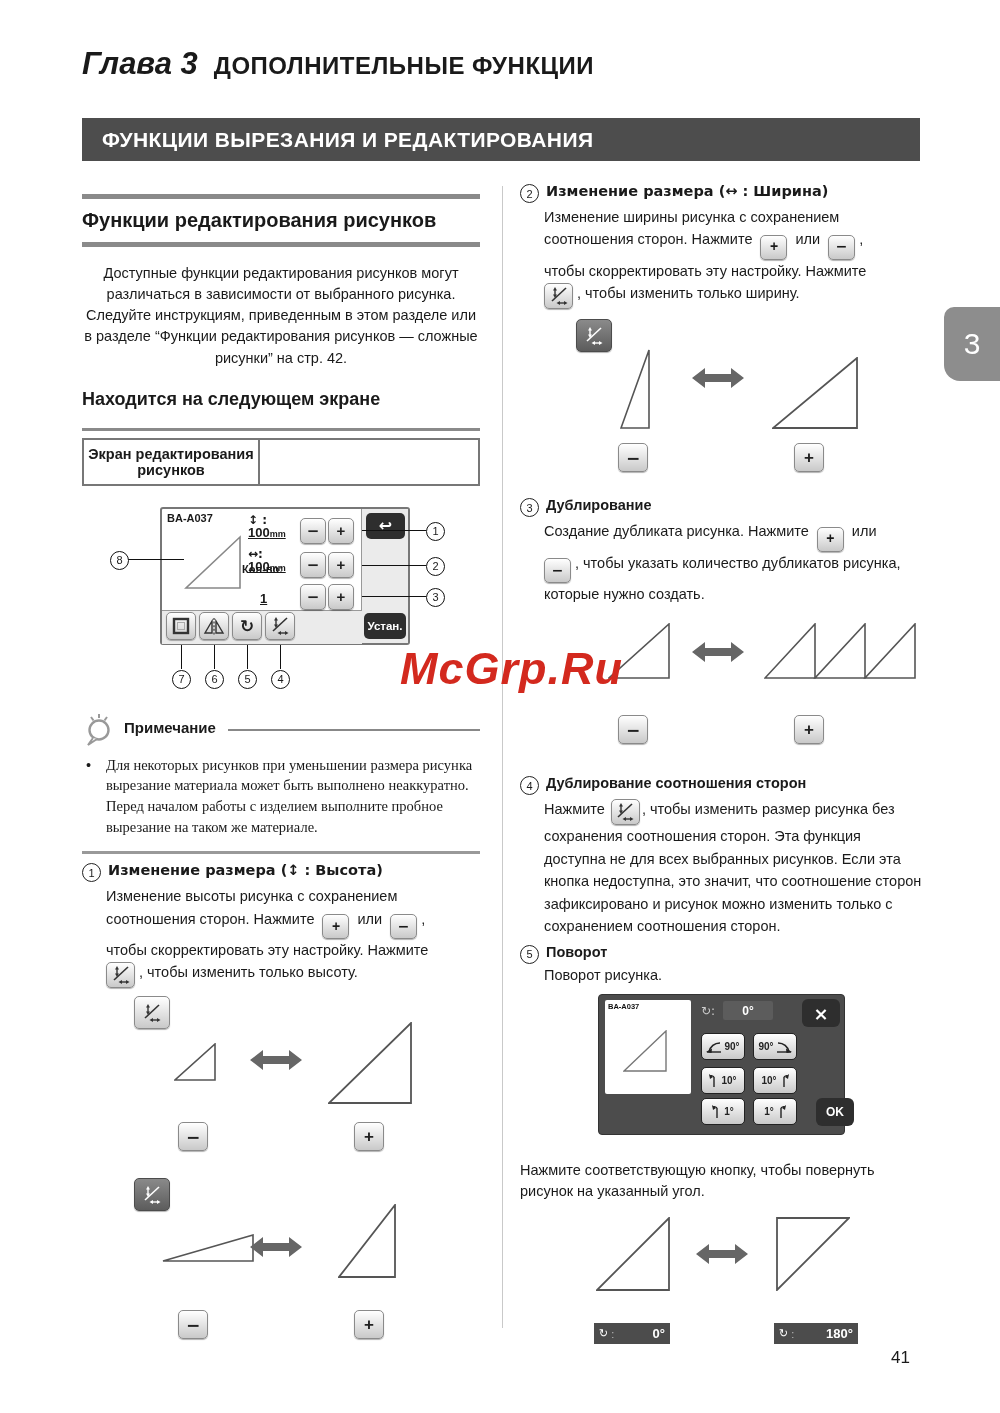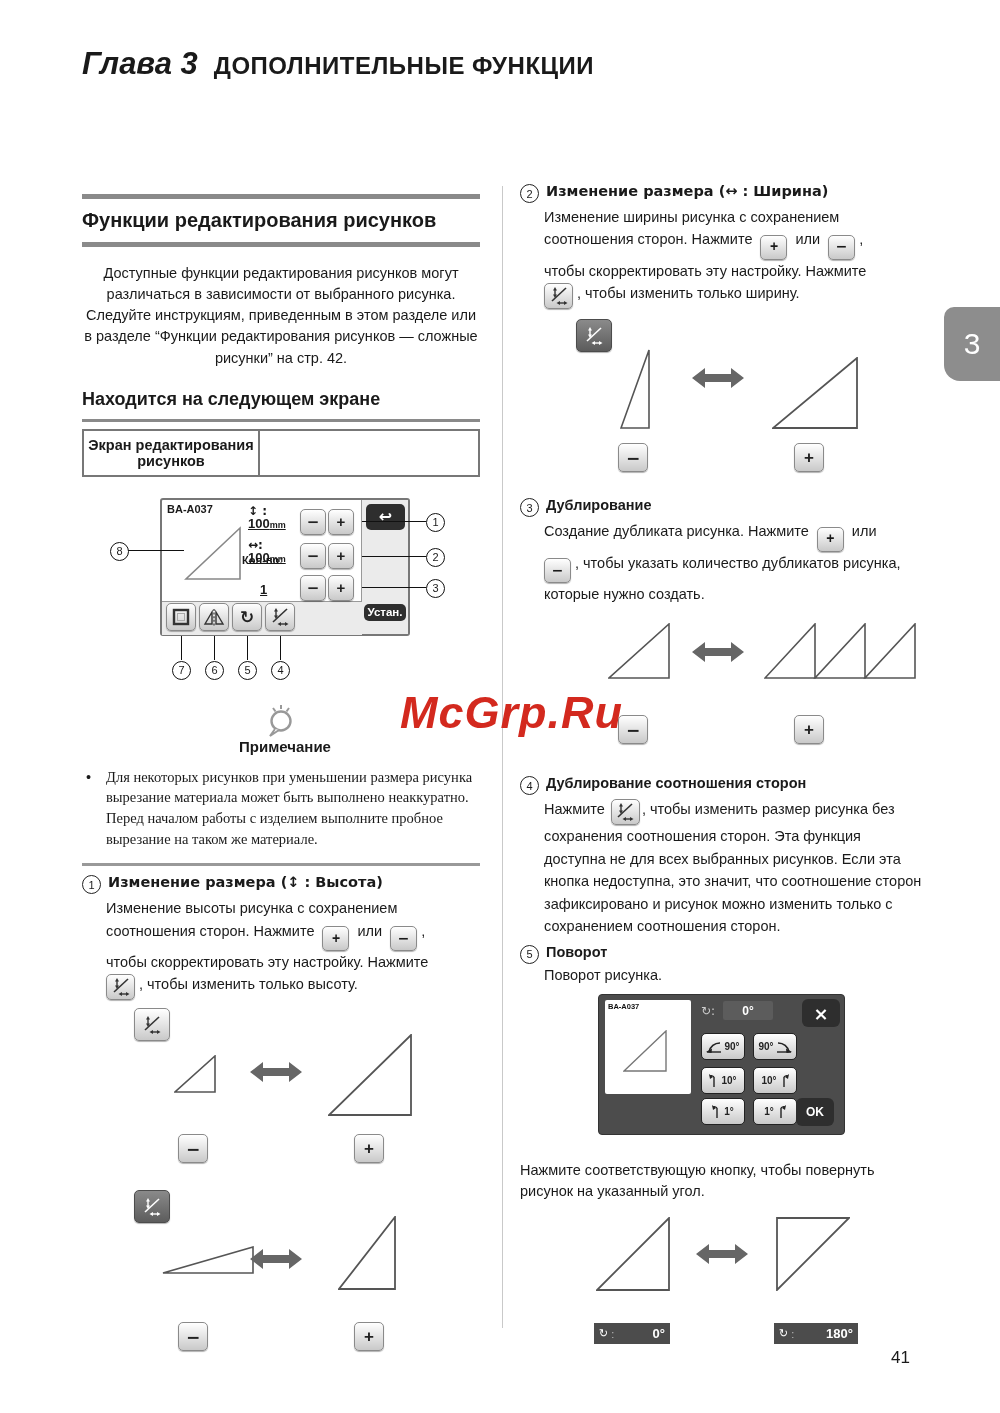--- a/index.html
+++ b/index.html
@@ -11,32 +11,32 @@
   .chapter-line{position:absolute;left:82px;top:46px;white-space:nowrap;}
   .chapter-name{font-size:31px;font-weight:bold;font-style:italic;}
   .chapter-title{font-size:24px;font-weight:bold;margin-left:16px;letter-spacing:.5px;}
   .banner{position:absolute;left:82px;top:118px;width:838px;height:43px;background:#4d4d4d;
           color:#fff;font-size:21px;font-weight:bold;display:flex;align-items:center;
           padding-left:20px;box-sizing:border-box;letter-spacing:.4px;}
   .tab3{position:absolute;left:944px;top:307px;width:56px;height:74px;background:#8d8d8d;
         border-radius:10px 0 0 16px;color:#fff;font-size:30px;display:flex;align-items:center;
         justify-content:center;}
   .divider{position:absolute;left:502px;top:186px;width:1px;height:1142px;background:#c9c9c9;}
-  .watermark{position:absolute;left:400px;top:687px;font-size:45px;font-weight:bold;
+  .watermark{position:absolute;left:400px;top:643px;font-size:45px;font-weight:bold;
              font-style:italic;color:#d3291e;letter-spacing:1px;z-index:50;white-space:nowrap;}
   .pagenum{position:absolute;left:891px;top:1348px;font-size:17px;}
 
   .col-left{position:absolute;left:82px;top:188px;width:398px;}
   .col-right{position:absolute;left:520px;top:183px;width:402px;}
 
   
   .sec-head{border-top:5px solid #8a8a8a;border-bottom:5px solid #8a8a8a;padding:10px 0;margin-top:6px;}
   .sec-head h2{margin:0;font-size:20px;}
   .intro{margin-top:16px;font-size:14.5px;line-height:1.46;text-align:center;}
-  .subhead{margin-top:20px;font-size:18px;font-weight:bold;padding-bottom:9px;border-bottom:3px solid #8a8a8a;}
+  .subhead{margin-top:20px;font-size:18px;font-weight:bold;padding-bottom:18px;border-bottom:3px solid #8a8a8a;}
   .ref-table{margin-top:7px;display:flex;border:2px solid #777;}
   .ref-c1{width:176px;background:#fff;display:flex;align-items:center;justify-content:center;
           text-align:center;font-weight:bold;font-size:14.5px;padding:6px 4px;border-right:2px solid #777;box-sizing:border-box;}
   .ref-c2{flex:1;background:#c6c6c6;font-size:13.5px;padding:5px 7px;line-height:1.32;}
   .step-badge{display:inline-flex;width:15px;height:15px;border-radius:50%;background:#000;color:#fff;
               font-size:10px;font-weight:bold;align-items:center;justify-content:center;vertical-align:-2px;margin-left:3px;}
 
   
   .pm{display:flex;align-items:center;justify-content:center;background:linear-gradient(#ffffff,#c9c9c9);
       border:1px solid #8a8a8a;border-radius:5px;font-weight:bold;color:#222;
@@ -58,21 +58,21 @@
   .rval{position:absolute;font-size:13px;font-weight:bold;text-decoration:underline;}
   .unit{font-size:9px;font-weight:bold;}
   .pm26{position:absolute;width:26px;height:26px;font-size:15px;}
   .tbbtn{position:absolute;width:30px;height:28px;}
   .cl{position:absolute;background:#111;z-index:5;}
   .cc{position:absolute;width:17px;height:17px;border:1px solid #111;border-radius:50%;background:#fff;
       display:flex;align-items:center;justify-content:center;font-size:11px;z-index:6;}
 
   
   .note{margin-top:10px;padding-bottom:14px;border-bottom:3px solid #999;}
-  .note-head{display:flex;align-items:center;flex-direction:column;}
+  .note-head{display:flex;align-items:center;}
   .note-title{font-size:15px;font-weight:bold;margin-left:8px;}
   .note-rule{flex:1;height:2px;background:#888;margin-left:12px;margin-top:4px;}
   .note-body{display:flex;margin-top:8px;font-size:14.5px;line-height:1.42;}
   .note-bullet{width:24px;padding-left:4px;box-sizing:border-box;}
   .note-text{flex:1;padding-right:2px;font-family:Liberation Serif, serif;}
 
   
   .item-head{display:flex;align-items:flex-start;font-size:14.5px;font-weight:bold;}
   .numc{width:17px;height:17px;border:1px solid #222;border-radius:50%;font-size:11px;font-weight:normal;
         display:flex;align-items:center;justify-content:center;flex:none;margin:1px 7px 0 0;background:#fff;}
@@ -95,36 +95,37 @@
              border:1px solid #333;border-radius:4px;box-sizing:border-box;}
   .rot-preview{position:absolute;left:6px;top:5px;width:86px;height:94px;background:#fff;border-radius:2px;}
   .rot-model{position:absolute;left:3px;top:2px;font-size:7.5px;font-weight:bold;color:#111;}
   .rot-hdr{position:absolute;left:102px;top:9px;font-size:12px;color:#ccc;}
   .rot-val{position:absolute;left:124px;top:6px;width:50px;height:19px;background:#5c5c5c;color:#fff;
            font-size:12px;font-weight:bold;display:flex;align-items:center;justify-content:center;border-radius:2px;}
   .rot-close{position:absolute;left:203px;top:4px;width:38px;height:28px;font-size:18px;font-weight:bold;border-radius:6px;}
   .rot-btn{position:absolute;width:44px;height:27px;font-size:10px;font-weight:bold;display:flex;
            align-items:center;justify-content:center;gap:2px;background:linear-gradient(#fff,#c9c9c9);
            border:1px solid #222;border-radius:5px;box-sizing:border-box;color:#222;}
-  .rot-ok{position:absolute;left:197px;top:103px;width:38px;height:28px;font-size:12px;font-weight:bold;border-radius:6px;}
+  .rot-ok{position:absolute;left:217px;top:103px;width:38px;height:28px;font-size:12px;font-weight:bold;border-radius:6px;}
 
   .caption{margin-top:14px;font-size:14.5px;line-height:1.42;}
   .badge{position:absolute;height:21px;background:#4c4c4c;color:#fff;display:flex;align-items:center;
          padding:0 5px;gap:3px;font-size:11px;box-sizing:border-box;}
   .badge .bval{font-size:13px;font-weight:bold;margin-left:auto;}
   .badge .bsep{color:#bbb;}
 </style>
 </head>
 <body>
 
 <div class="page">
 
   <div class="chapter-line">
     <span class="chapter-name">Глава 3</span><span class="chapter-title">ДОПОЛНИТЕЛЬНЫЕ ФУНКЦИИ</span>
   </div>
+  <div class="banner">ФУНКЦИИ ВЫРЕЗАНИЯ И РЕДАКТИРОВАНИЯ</div>
   <div class="tab3">3</div>
   <div class="divider"></div>
 
   <div class="col-left">
 
     <div class="sec-head">
       <h2>Функции редактирования рисунков</h2>
     </div>
 
     <div class="intro">Доступные функции редактирования рисунков могут различаться в зависимости от выбранного рисунка. Следуйте инструкциям, приведенным в этом разделе или в разделе “Функции редактирования рисунков — сложные рисунки” на стр. 42.</div>
@@ -167,21 +168,21 @@
         <div class="pm pm26" style="left:138px;top:75px;">
             <span class="dj">−</span>
           </div>
         <div class="pm pm26" style="left:166px;top:75px;">
             <span>+</span>
           </div>
 
         <div class="darkbtn ab" style="right:3px;top:4px;width:39px;height:26px;font-size:16px;font-weight:bold;">
             <span class="dj">↩</span>
           </div>
-        <div class="darkbtn ab" style="right:2px;top:104px;width:42px;height:17px;font-size:11.5px;font-weight:bold;">Устан.</div>
+        <div class="darkbtn ab" style="right:2px;top:104px;width:42px;height:26px;font-size:11.5px;font-weight:bold;">Устан.</div>
 
         <div class="pm tbbtn" style="left:4px;top:103px;">
           <svg width="20" height="20" viewBox="0 0 20 20">
               <rect x="3" y="3" width="14" height="14" fill="none" stroke="#333" stroke-width="2.4"></rect>
               <rect x="6.5" y="6.5" width="7" height="7" fill="none" stroke="#aaa" stroke-width="1"></rect>
             </svg>
         </div>
         <div class="pm tbbtn" style="left:37px;top:103px;">
           <svg width="22" height="20" viewBox="0 0 22 20">
               <polygon points="2,17 9,17 9,5" fill="none" stroke="#333" stroke-width="1.4"></polygon>

